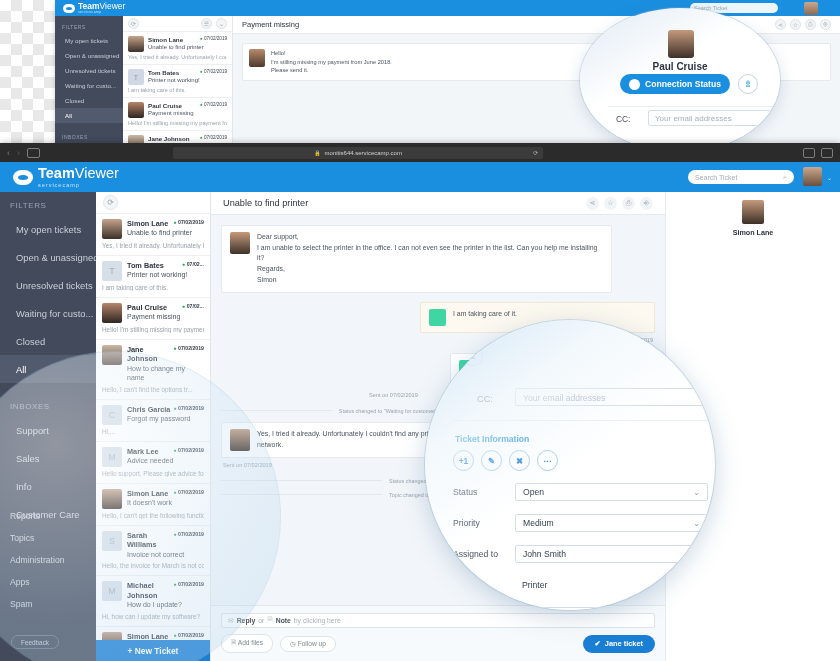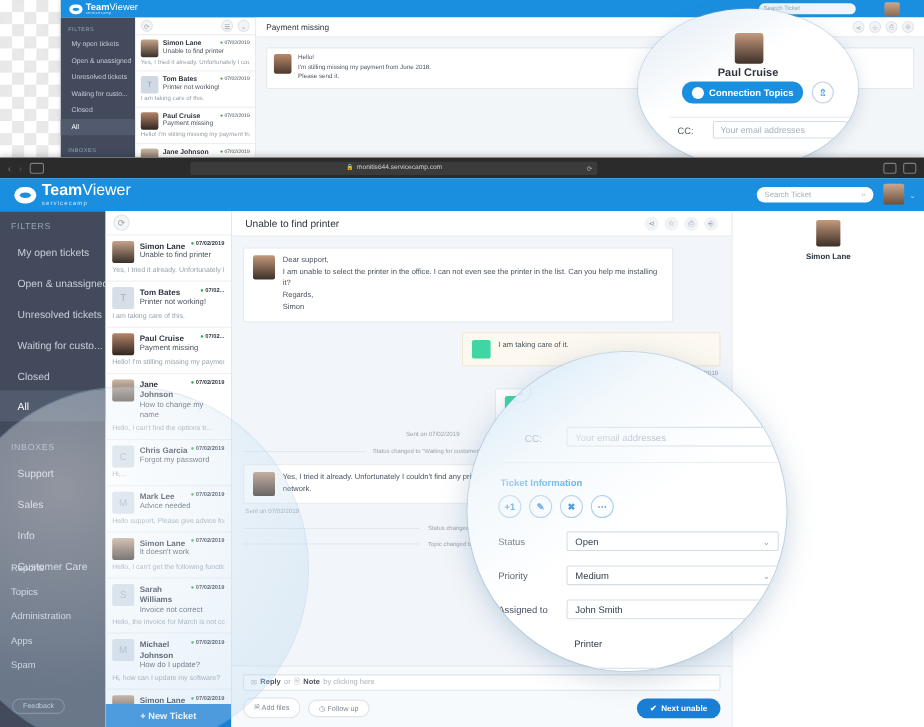--- a/index.html
+++ b/index.html
@@ -304,21 +304,21 @@
         </div>
       </div>
     </div>
 
     <div class="bw-lens">
       <div class="inner">
         <div class="pc-av"></div>
         <div class="pc-nm">Paul Cruise</div>
         <div class="pc-btn">
           <span class="d"></span>
-          <span>Connection Topics</span>
+          <span>Connection Status</span>
         </div>
         <div class="pc-ic">⇯</div>
         <div class="pc-div"></div>
         <div class="pc-cc">CC:</div>
         <div class="pc-in">Your email addresses</div>
         <div class="pc-ti">Ticket Information</div>
       </div>
     </div>
   </div>
 
@@ -590,21 +590,21 @@
             <span>or</span>
             <span>🗎</span>
             <b>Note</b>
             <span>by clicking here</span>
           </div>
           <div class="rbtns">
             <div class="pill">🗎 <span>Add files</span></div>
             <div class="pill">◷ <span>Follow up</span></div>
             <div class="nextbtn">
               <span>✔</span>
-              <span>Next unable</span>
+              <span>Jane ticket</span>
             </div>
           </div>
         </div>
       </div>
 
       <div class="rpanel">
         <div class="rp-av"></div>
         <div class="rp-nm">Simon Lane</div>
       </div>
 

